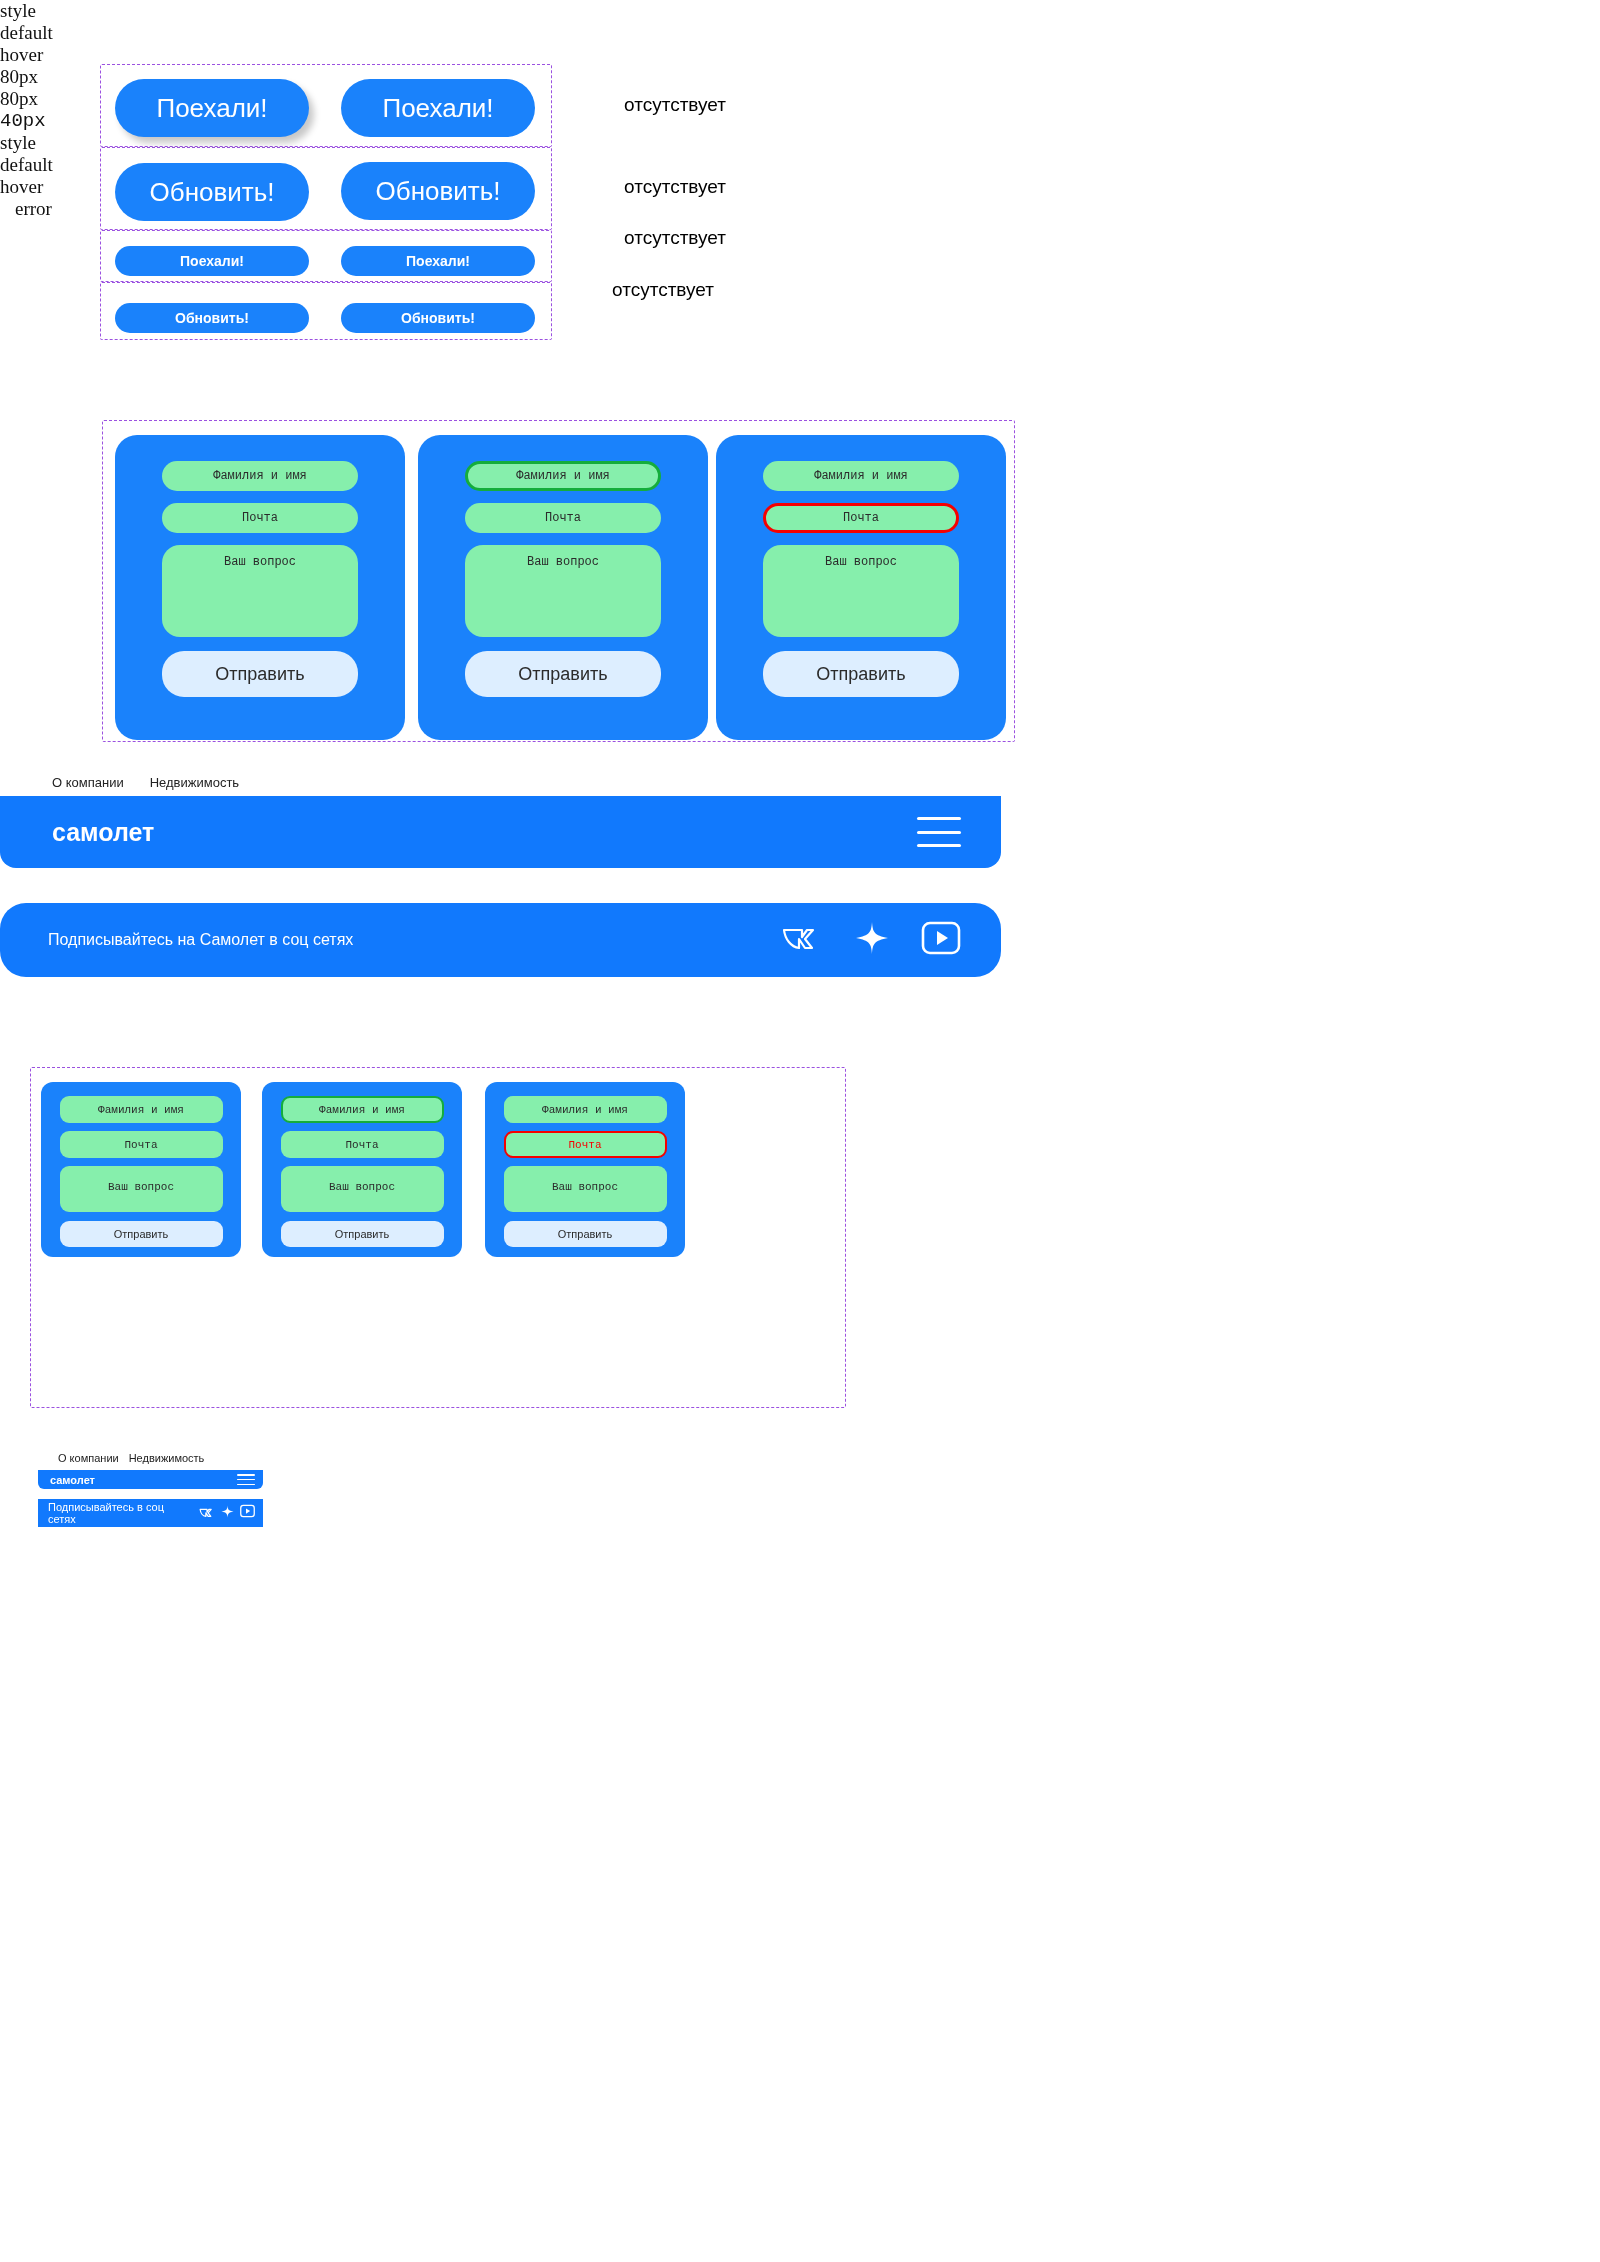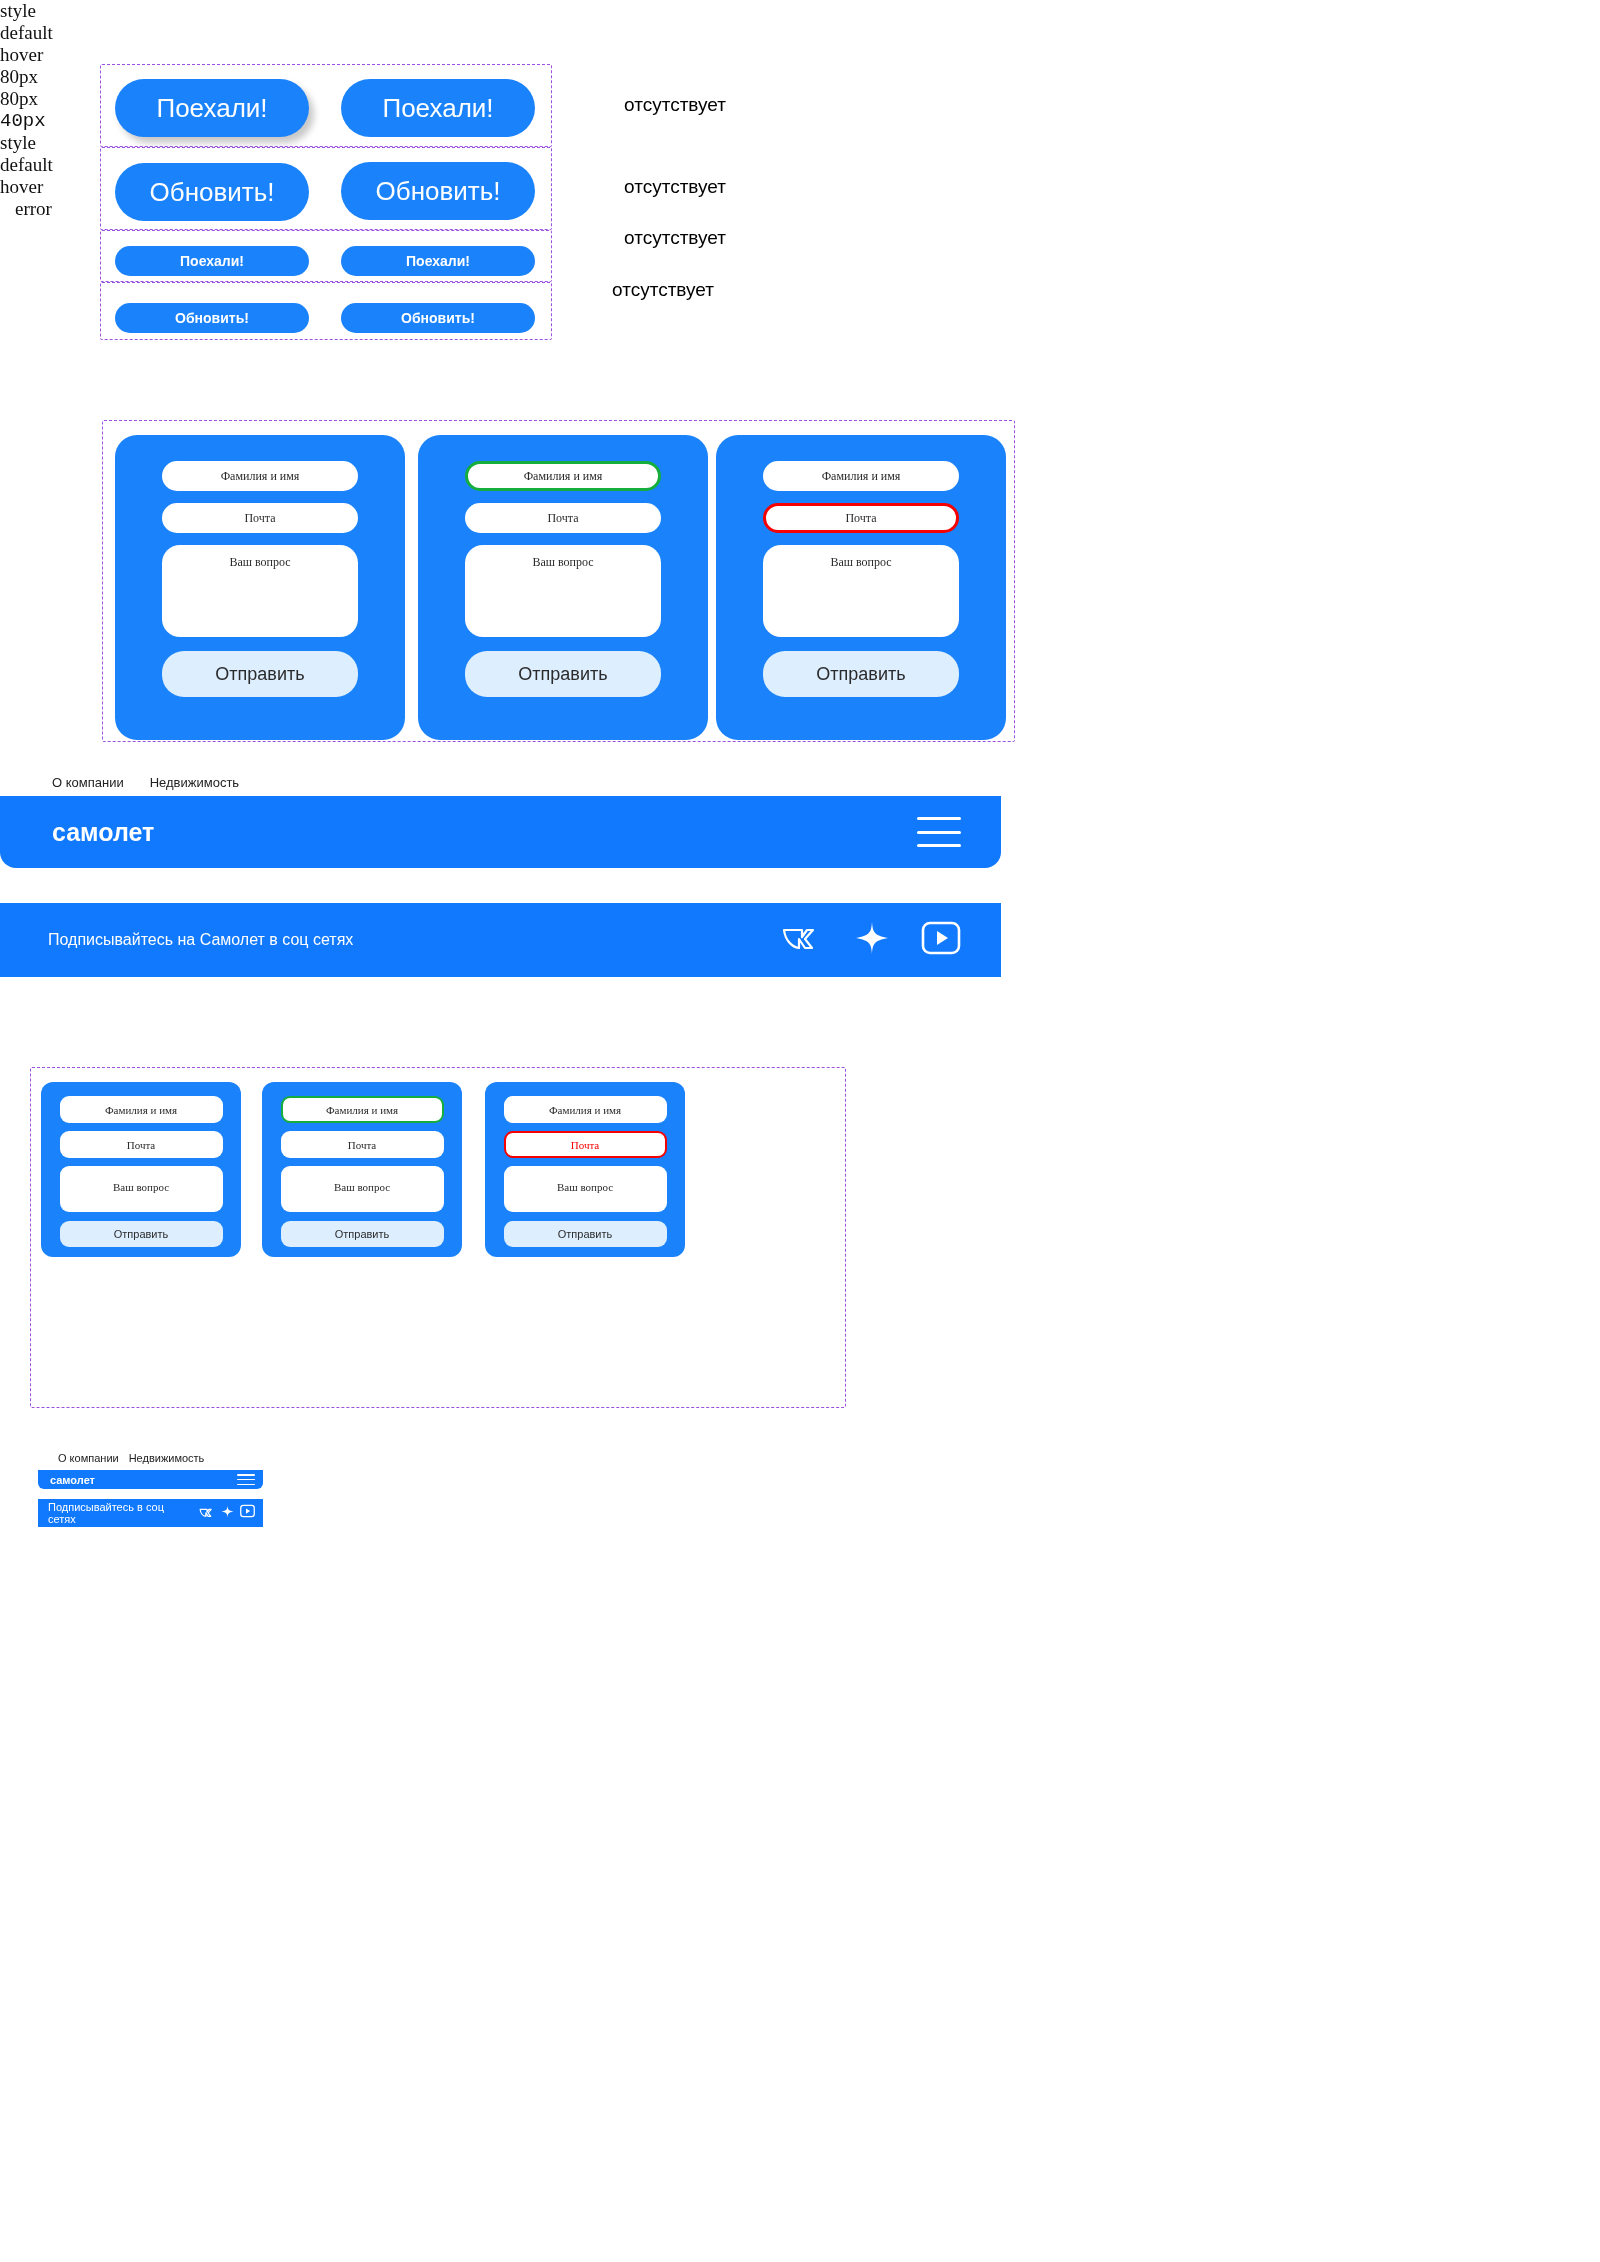--- a/index.html
+++ b/index.html
@@ -53,27 +53,27 @@
   .card {
     position: absolute;
     background: #1a82fb;
     border-radius: 22px;
     display: flex;
     flex-direction: column;
     align-items: center;
   }
   .card.big { width: 290px; height: 305px; padding-top: 26px; }
   .field {
-    background: #ffffff;
+    background: #86efac;
     border-radius: 22px;
     display: flex;
     align-items: center;
     justify-content: center;
     color: #2b2b2b;
-    font-family: Liberation Serif, serif;
+    font-family: Liberation Mono, monospace;
     border: 3px solid transparent;
   }
   .card.big .field { width: 196px; height: 30px; font-size: 12px; margin-bottom: 12px; border-radius: 18px;}
   .card.big .field.area {
     height: 92px; border-radius: 18px;
     align-items: flex-start; padding-top: 7px; margin-bottom: 14px;
   }
   .card.big .submit {
     width: 196px; height: 46px; border-radius: 22px;
     background: #ddeeff; color: #2b2b2b; font-size: 18px;
@@ -88,20 +88,21 @@
     position: absolute;
     display: flex; gap: 26px;
     font-family: "Liberation Sans", sans-serif;
     font-size: 13px; color: #222222;
   }
   .bluebar {
     position: absolute;
     background: #1179fd;
     display: flex;
     align-items: center;
+    border-radius: 26px;
   }
   .brand {
     color: #ffffff;
     font-family: "Liberation Sans", sans-serif;
     font-weight: bold;
   }
   .hamburger { display: flex; flex-direction: column; justify-content: space-between; }
   .hamburger span { display: block; background: #ffffff; border-radius: 2px; }
 
   .social-text {

